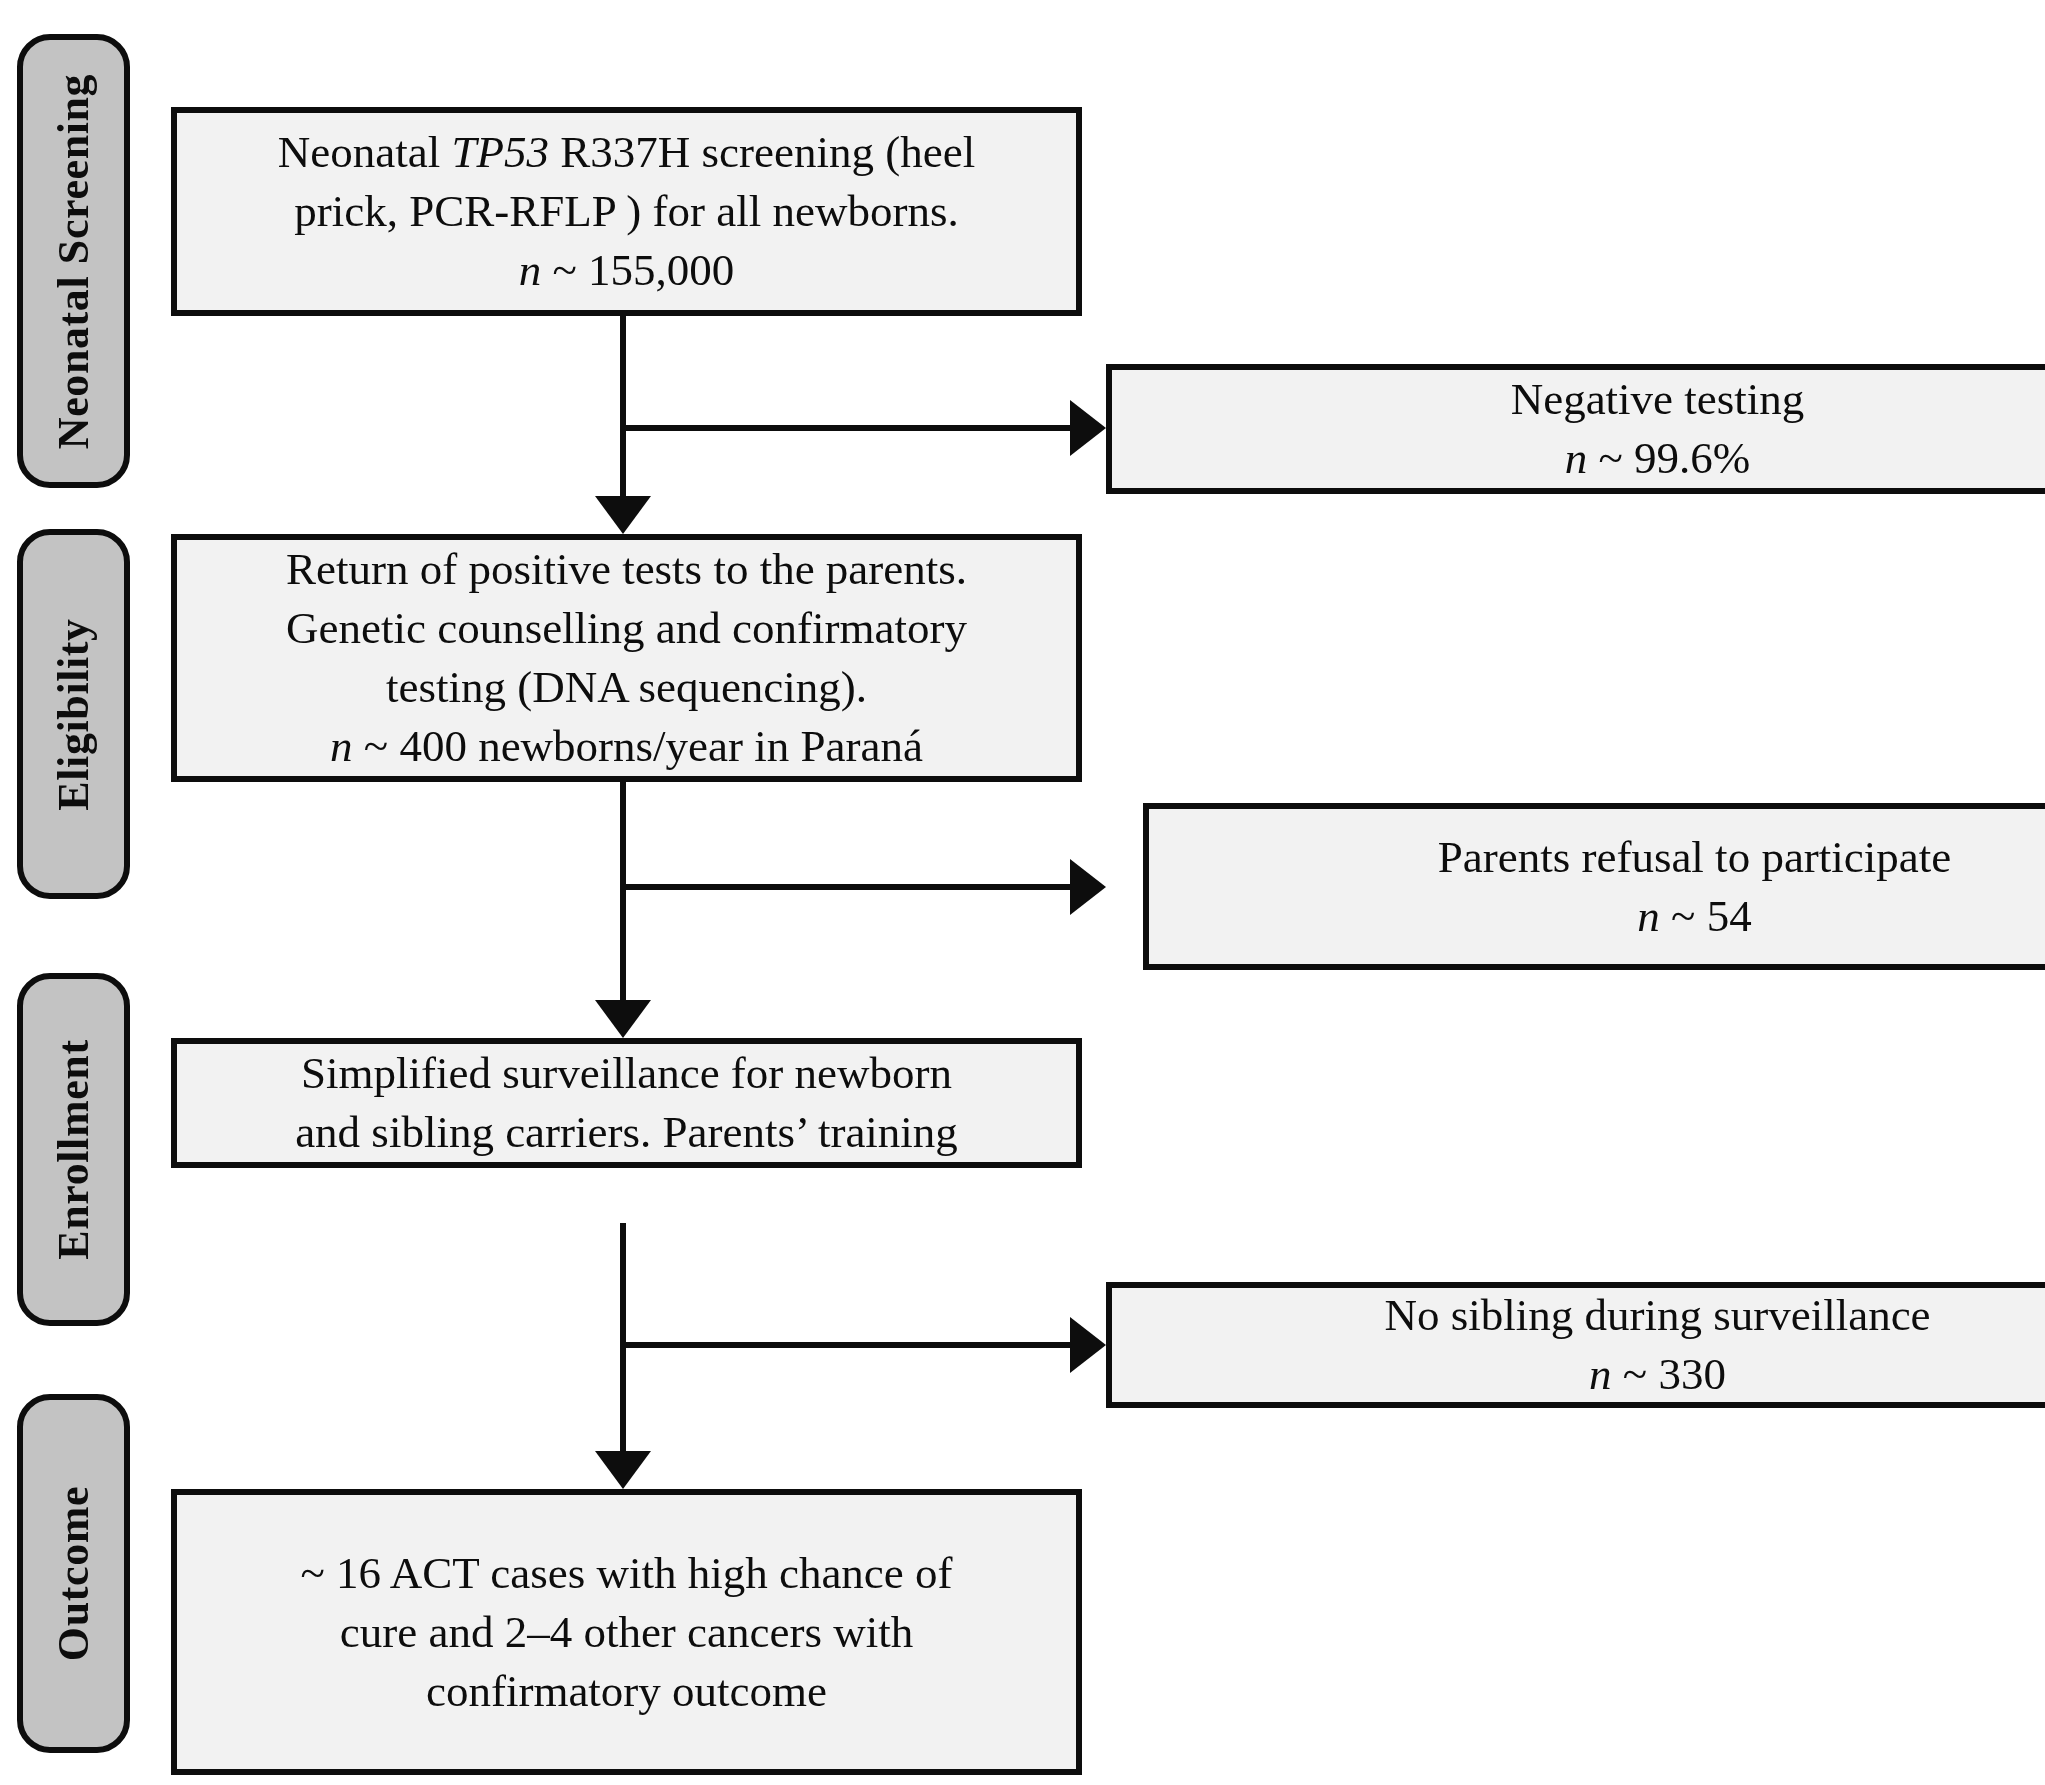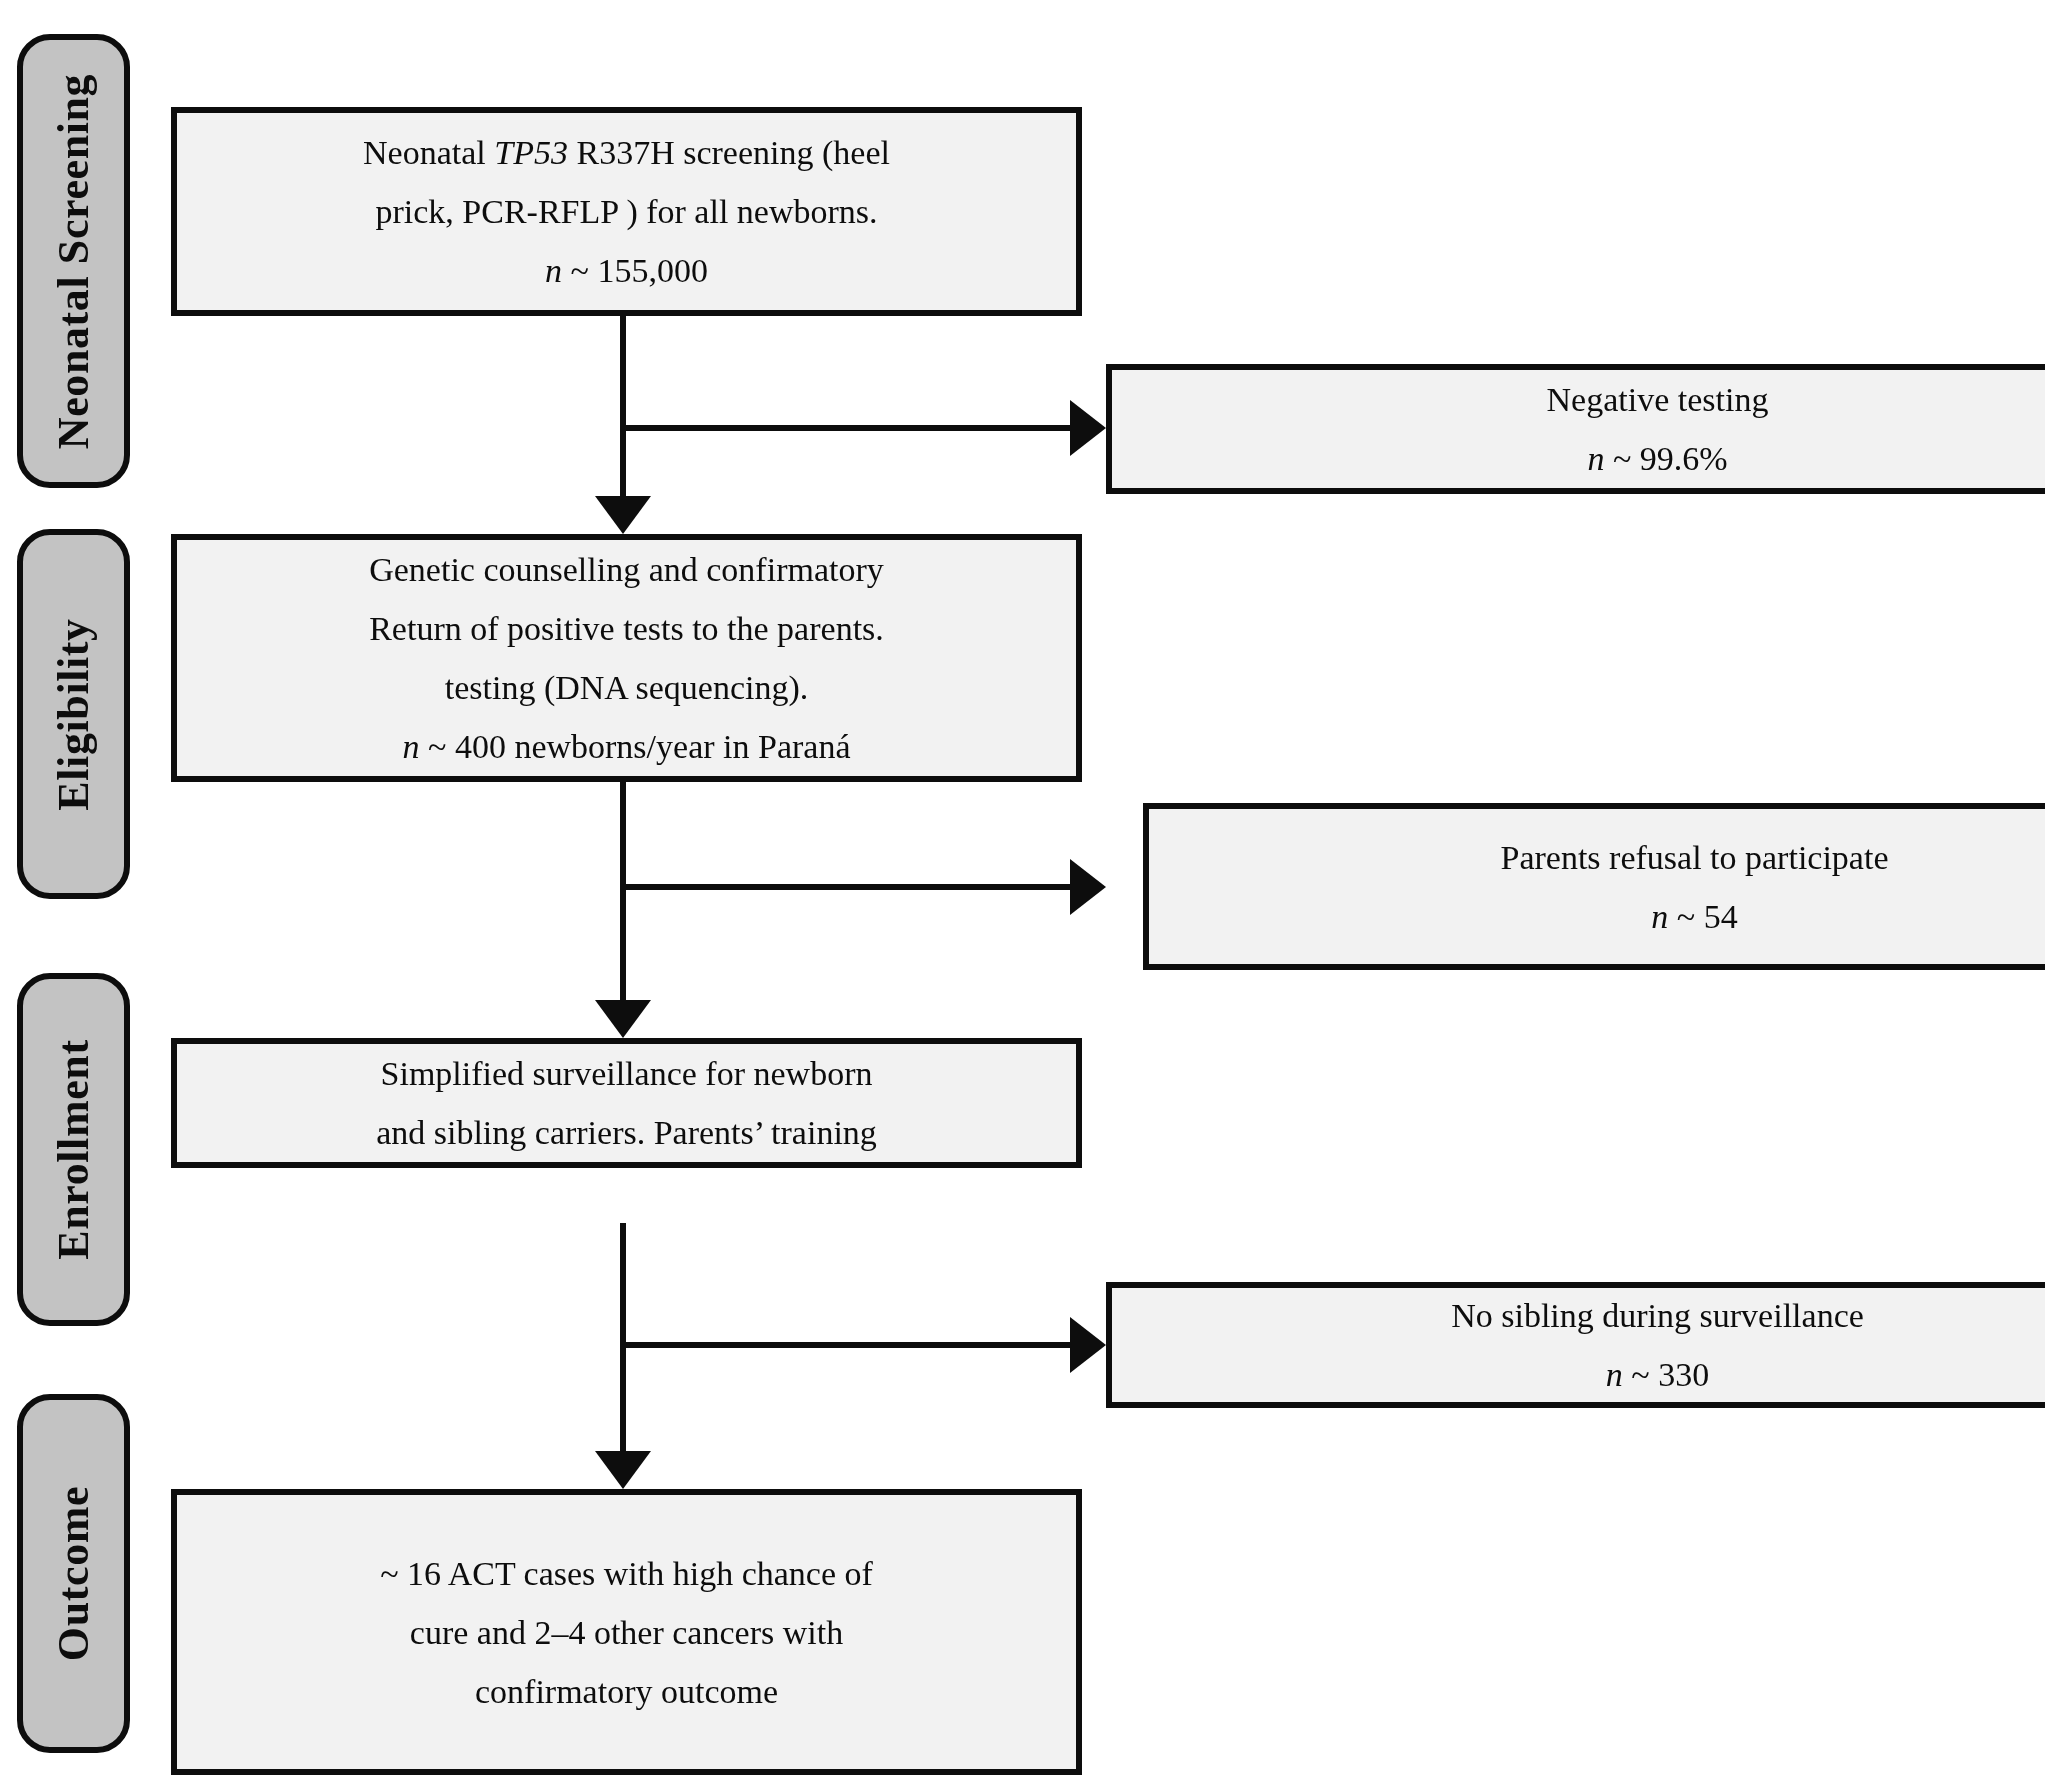--- a/index.html
+++ b/index.html
@@ -38,21 +38,21 @@
   }
 
   
   .box{
     position:absolute;
     background:var(--box-fill);
     border:6.3px solid var(--line);
     display:flex;flex-direction:column;
     align-items:center;justify-content:center;
     text-align:center;
-    font-size:34px;
+    font-size:45px;
     line-height:59px;
   }
   .box.main{left:171px;width:911px;}
   .box.side{left:1106px;width:1103px;}
   .box .line{white-space:nowrap;}
   .box .it{font-style:italic;}
 
   
   .vline{position:absolute;width:6.3px;background:var(--line);}
   .hline{position:absolute;height:6.3px;background:var(--line);}
@@ -86,22 +86,22 @@
   <div class="stage" style="top:1394px;height:359px;">
     <span class="stage-text">Outcome</span>
   </div>
 
   <div class="box main" style="top:107px;height:209px;">
       <div class="line"><span>Neonatal </span><span class="it">TP53</span><span> R337H screening (heel</span></div>
       <div class="line"><span>prick, PCR-RFLP ) for all newborns.</span></div>
       <div class="line"><span class="it">n</span><span> ~ 155,000</span></div>
     </div>
   <div class="box main" style="top:534px;height:248px;">
+      <div class="line"><span>Return of positive tests to the parents.</span></div>
       <div class="line"><span>Genetic counselling and confirmatory</span></div>
-      <div class="line"><span>Return of positive tests to the parents.</span></div>
       <div class="line"><span>testing (DNA sequencing).</span></div>
       <div class="line"><span class="it">n</span><span> ~ 400 newborns/year in Paraná</span></div>
     </div>
   <div class="box main" style="top:1038px;height:130px;">
       <div class="line"><span>Simplified surveillance for newborn</span></div>
       <div class="line"><span>and sibling carriers. Parents’ training</span></div>
     </div>
   <div class="box main" style="top:1489px;height:286px;">
       <div class="line"><span>~ 16 ACT cases with high chance of</span></div>
       <div class="line"><span>cure and 2–4 other cancers with</span></div>

